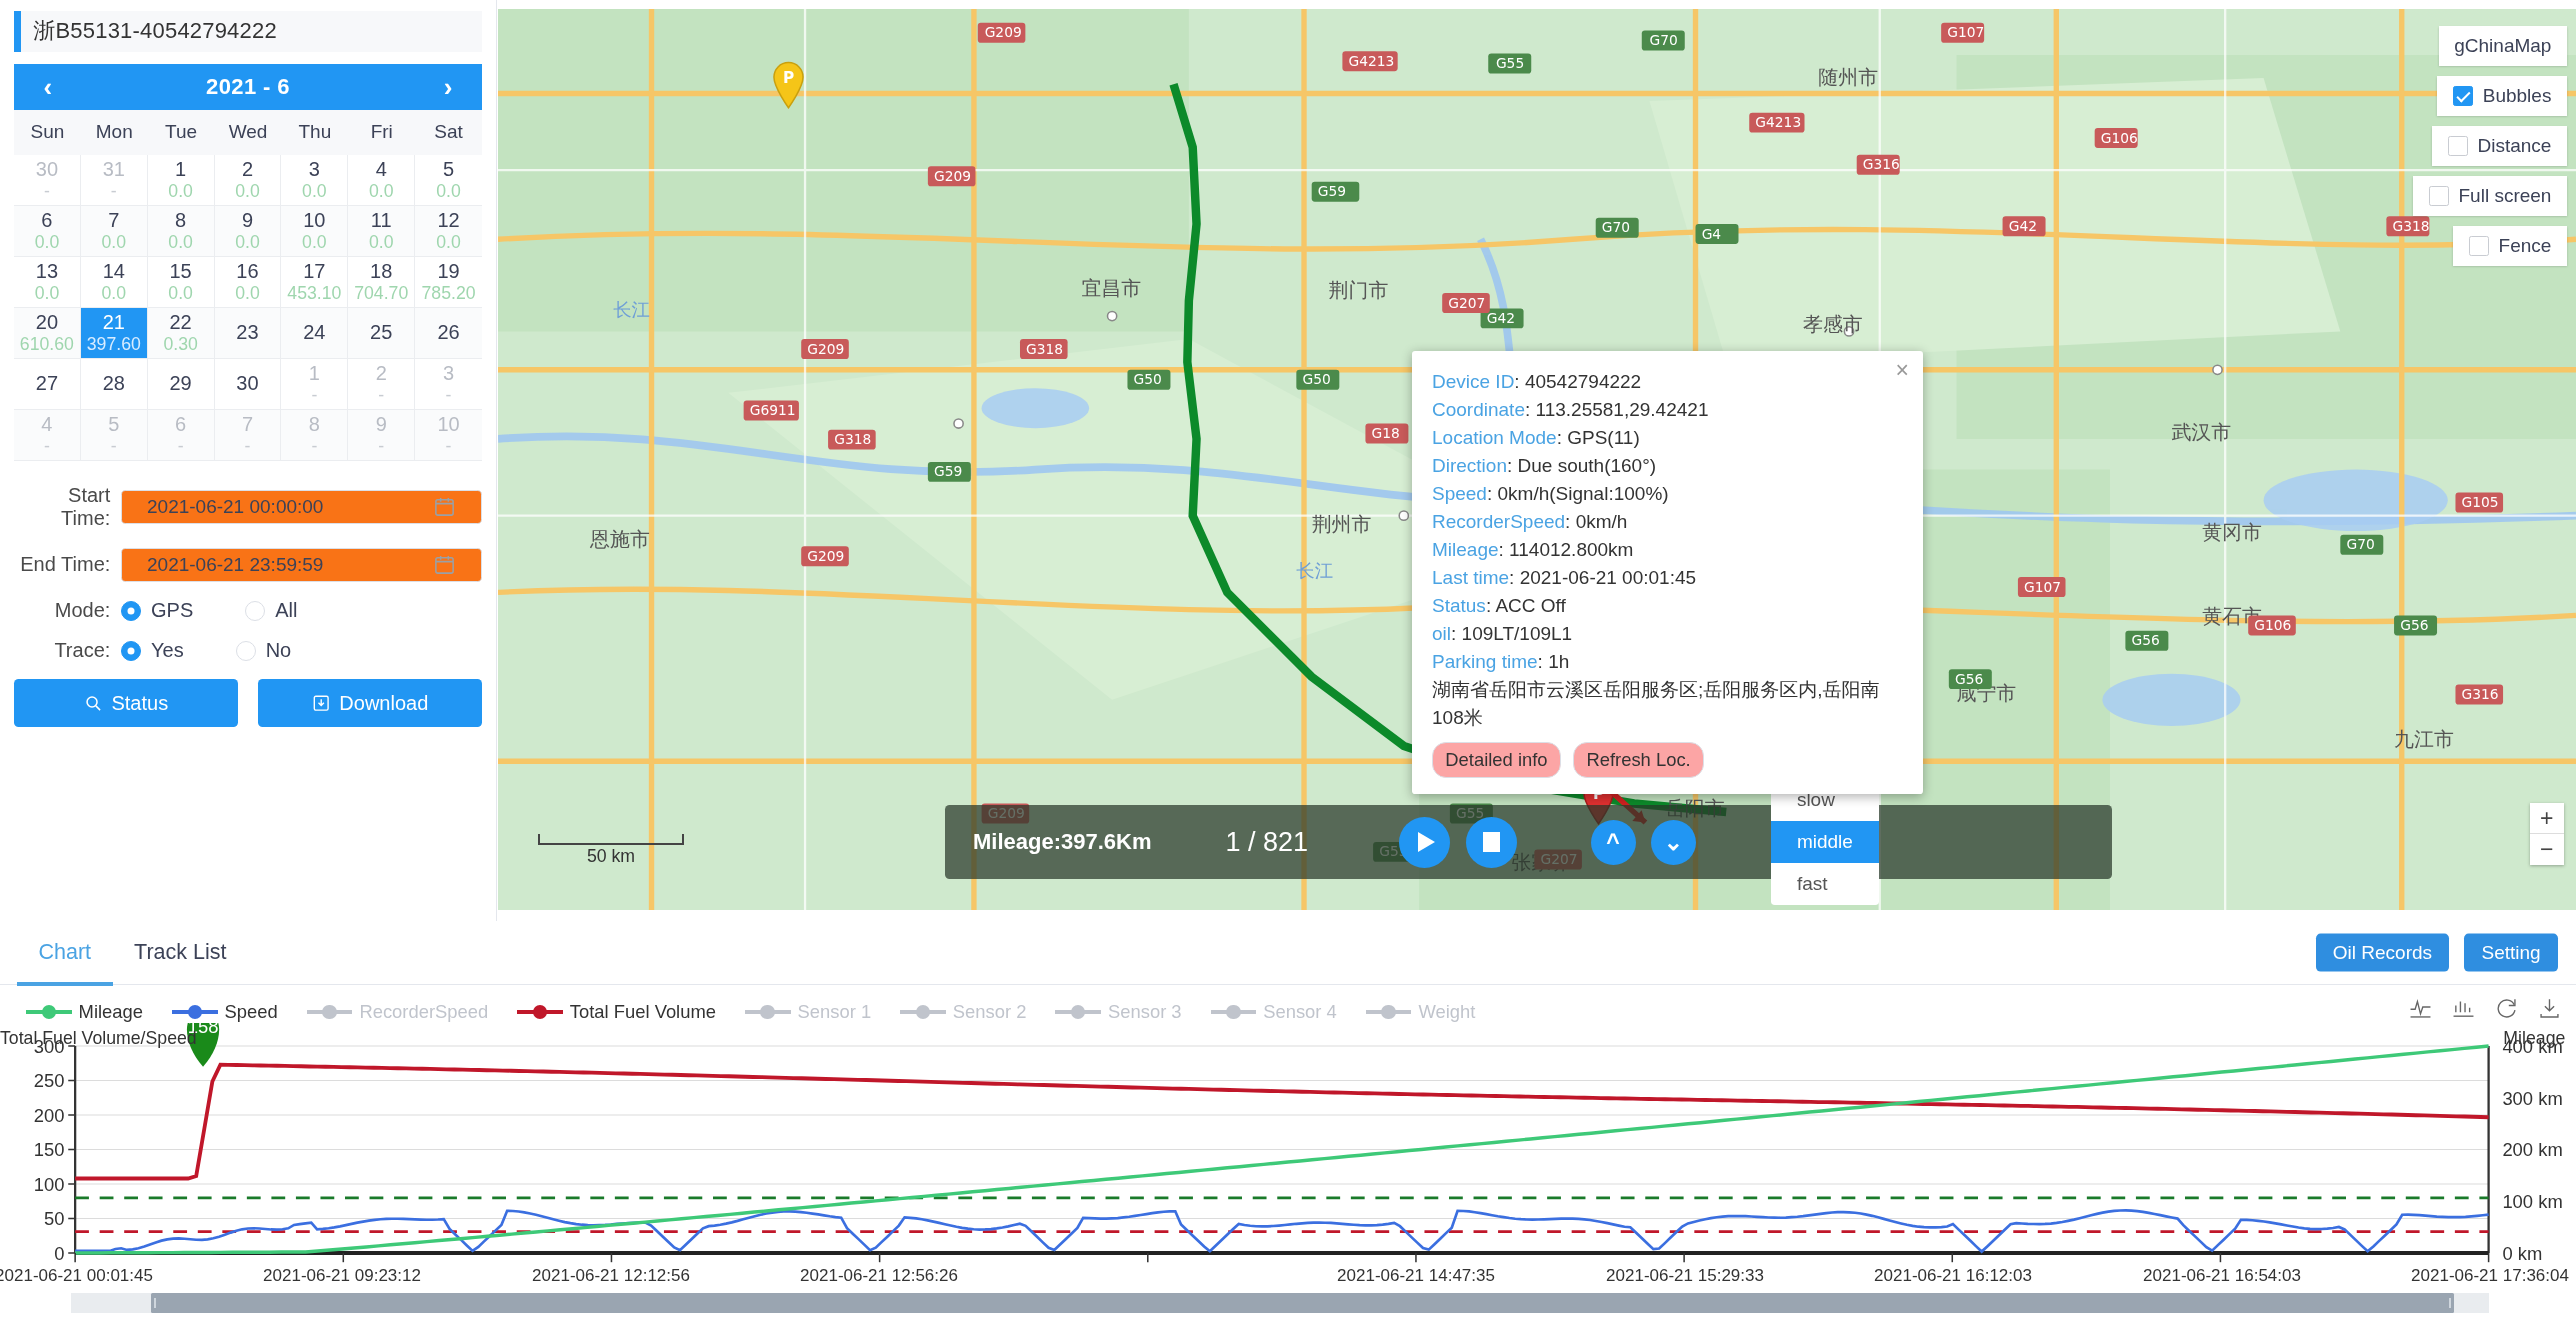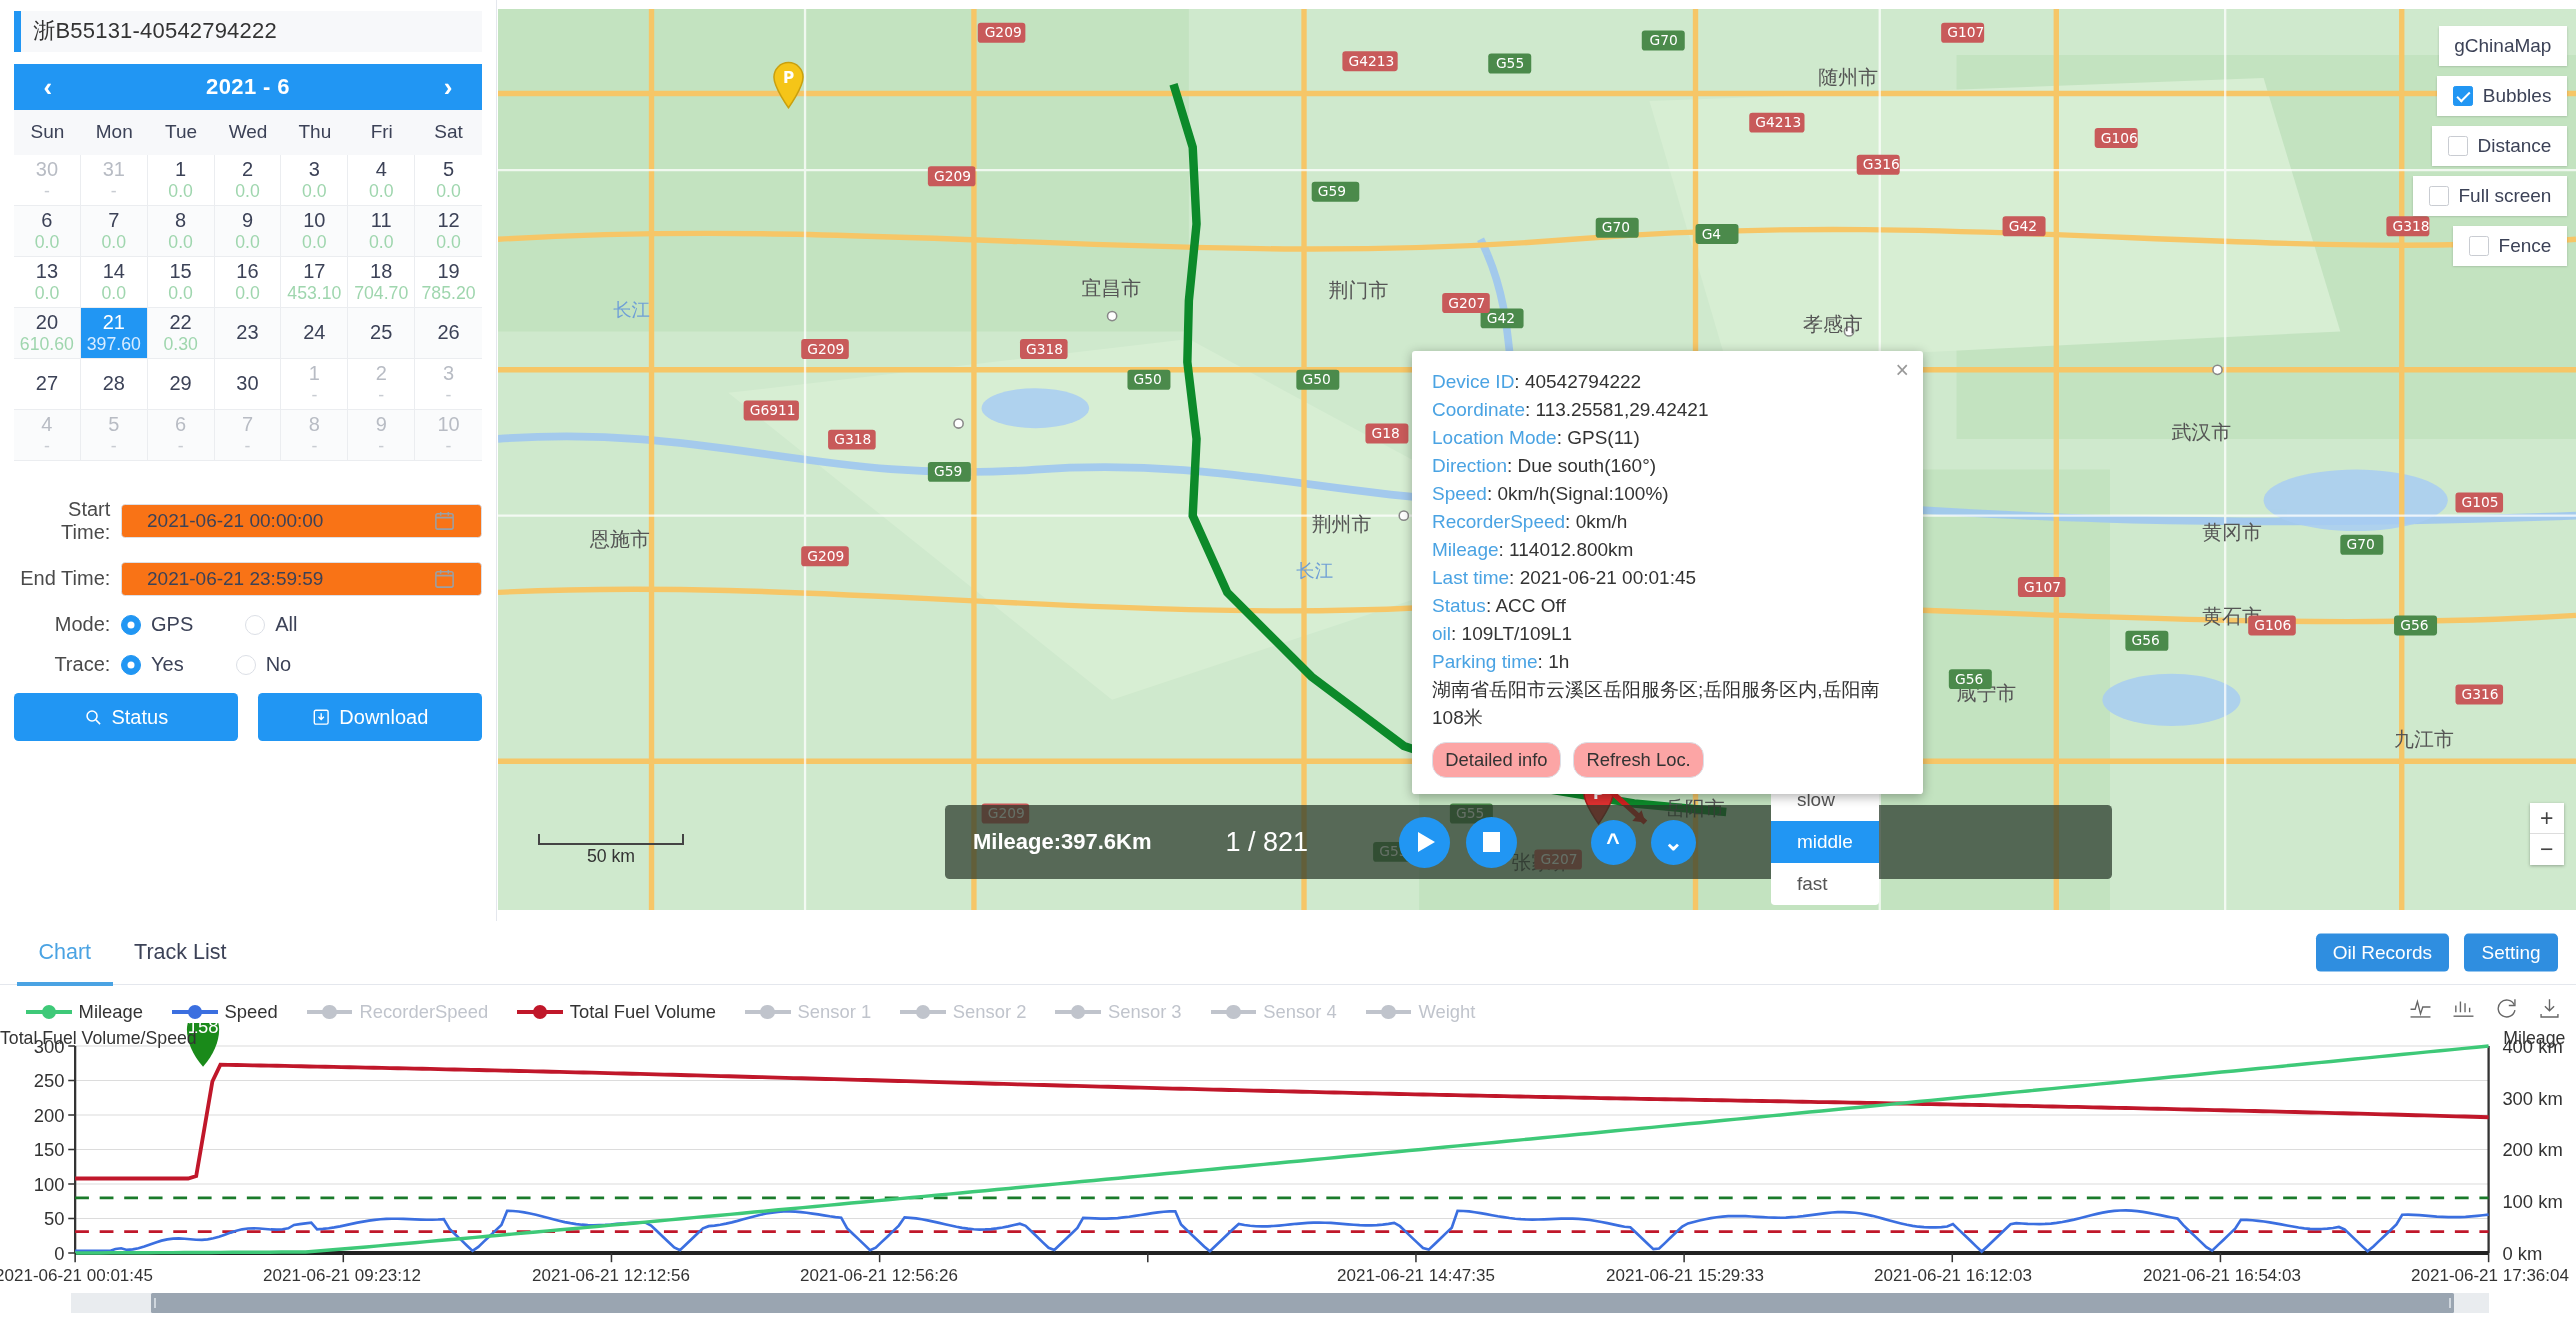--- a/index.html
+++ b/index.html
@@ -55,21 +55,21 @@
   .cal-cell.alt { background: #fafbfc; }
   .cal-cell .d { font-size: 20px; color: #3c4257; line-height: 1.05; }
   .cal-cell .v { font-size: 17.7px; color: #9fd6ae; line-height: 1.15; margin-top: 0.8px; }
   .cal-cell.muted .d { color: #b8bcc4; }
   .cal-cell.muted .v { color: #c8ccd2; }
   .cal-cell.sel { background: #2196f3; }
   .cal-cell.sel .d { color: #fff; }
   .cal-cell.sel .v { color: #d8ecff; }
 
   
-  .form { margin: 37px 14px 0 14px; }
+  .form { margin: 23px 14px 0 14px; }
   .form-row { display: flex; align-items: center; margin-bottom: 17.7px; }
   .form-row .lbl {
     width: 107px; text-align: right; font-size: 20px; color: #4a4a4a; padding-right: 10.7px;
   }
   .inp-wrap {
     flex: 1; height: 34px; border: 0.8px solid #dcdfe6; border-radius: 4.6px;
     display: flex; align-items: center; padding: 0 25px; background: #f97316;
   }
   .inp-wrap input {
     flex: 1; border: none; outline: none; font-size: 19px;

